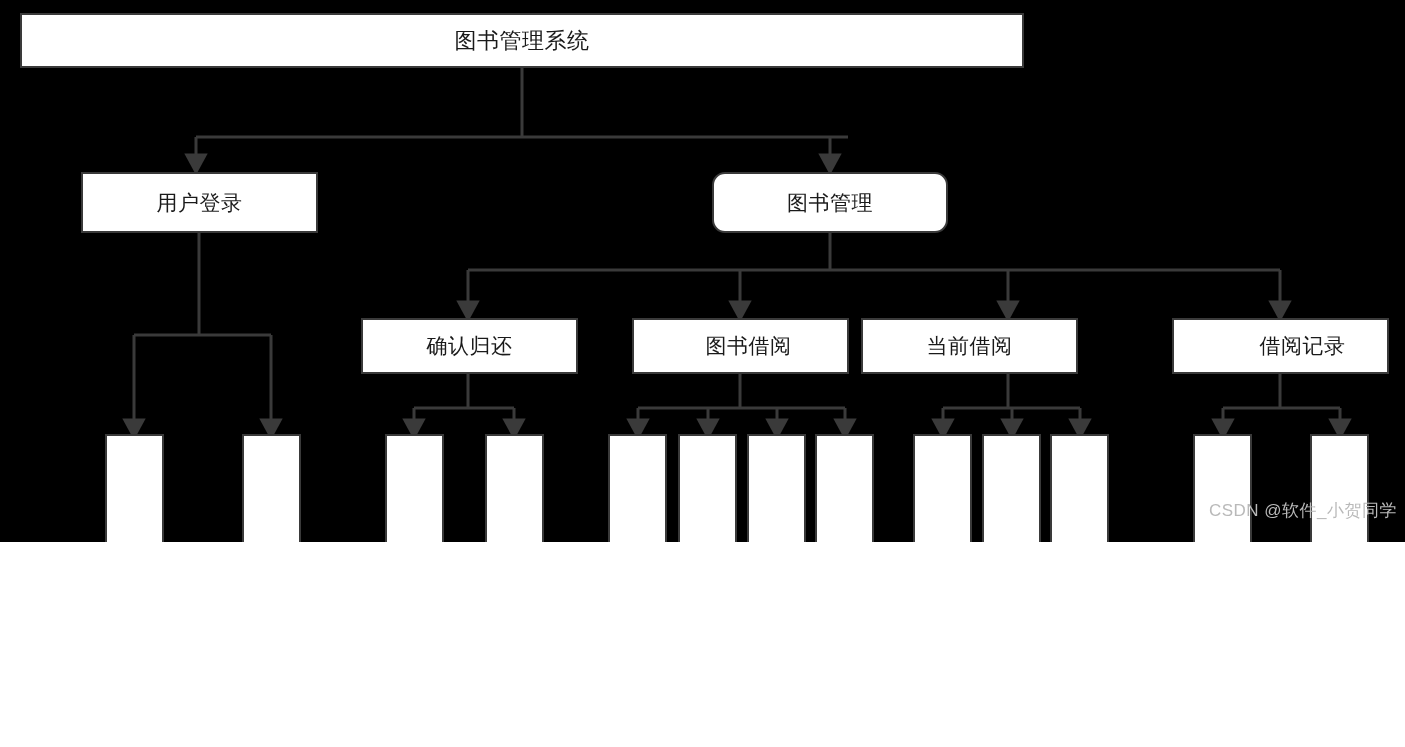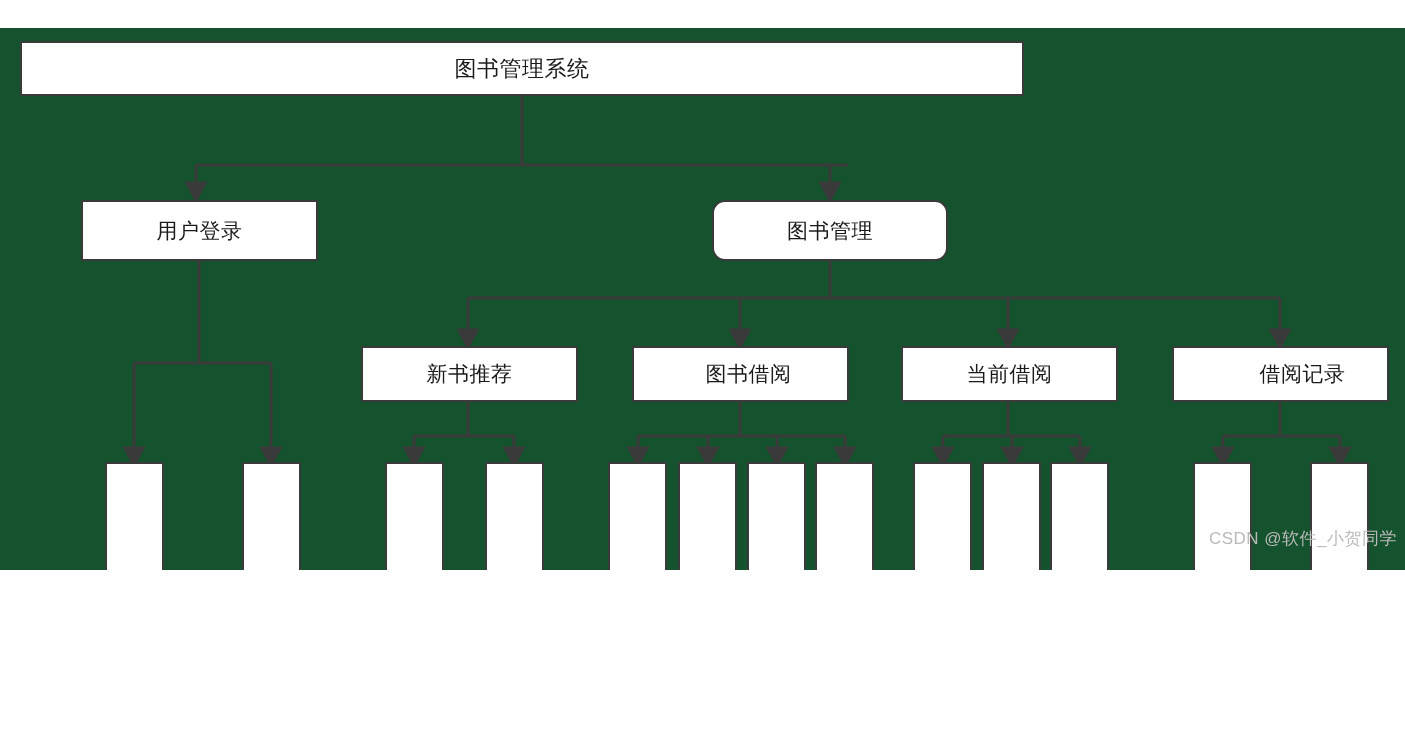--- a/index.html
+++ b/index.html
@@ -8,23 +8,22 @@
     padding: 0;
     background: #ffffff;
   }
   body {
     font-family: "Liberation Sans", "DejaVu Sans", sans-serif;
   }
   #diagram-root {
     position: relative;
     width: 1405px;
     height: 542px;
-    background: #14532d;
+    background: #000000;
     overflow: hidden;
-    margin-top: 28px;
   }
   #edges-layer {
     position: absolute;
     left: 0;
     top: 0;
     width: 1405px;
     height: 747px;
     pointer-events: none;
   }
   .node {
@@ -136,28 +135,28 @@
 
   <div class="node horiz" style="left:81px; top:172px; width:237px; height:61px;">
     <span class="node-label">用户登录</span>
   </div>
 
   <div class="node horiz" style="left:712px; top:172px; width:236px; height:61px;border-radius:13px;">
     <span class="node-label">图书管理</span>
   </div>
 
   <div class="node horiz" style="left:361px; top:318px; width:217px; height:56px;">
-    <span class="node-label">新书推荐</span>
+    <span class="node-label">确认归还</span>
   </div>
 
   <div class="node horiz" style="left:632px; top:318px; width:217px; height:56px;padding-left:16px;">
     <span class="node-label">图书借阅</span>
   </div>
 
-  <div class="node horiz" style="left:901px; top:318px; width:217px; height:56px;">
+  <div class="node horiz" style="left:861px; top:318px; width:217px; height:56px;">
     <span class="node-label">当前借阅</span>
   </div>
 
   <div class="node horiz" style="left:1172px; top:318px; width:217px; height:56px;padding-left:44px;">
     <span class="node-label">借阅记录</span>
   </div>
 
   <div class="node leaf" style="left:105px; top:434px; width:59px; height:299px;">
     <span class="node-label">用户登录</span>
   </div>

